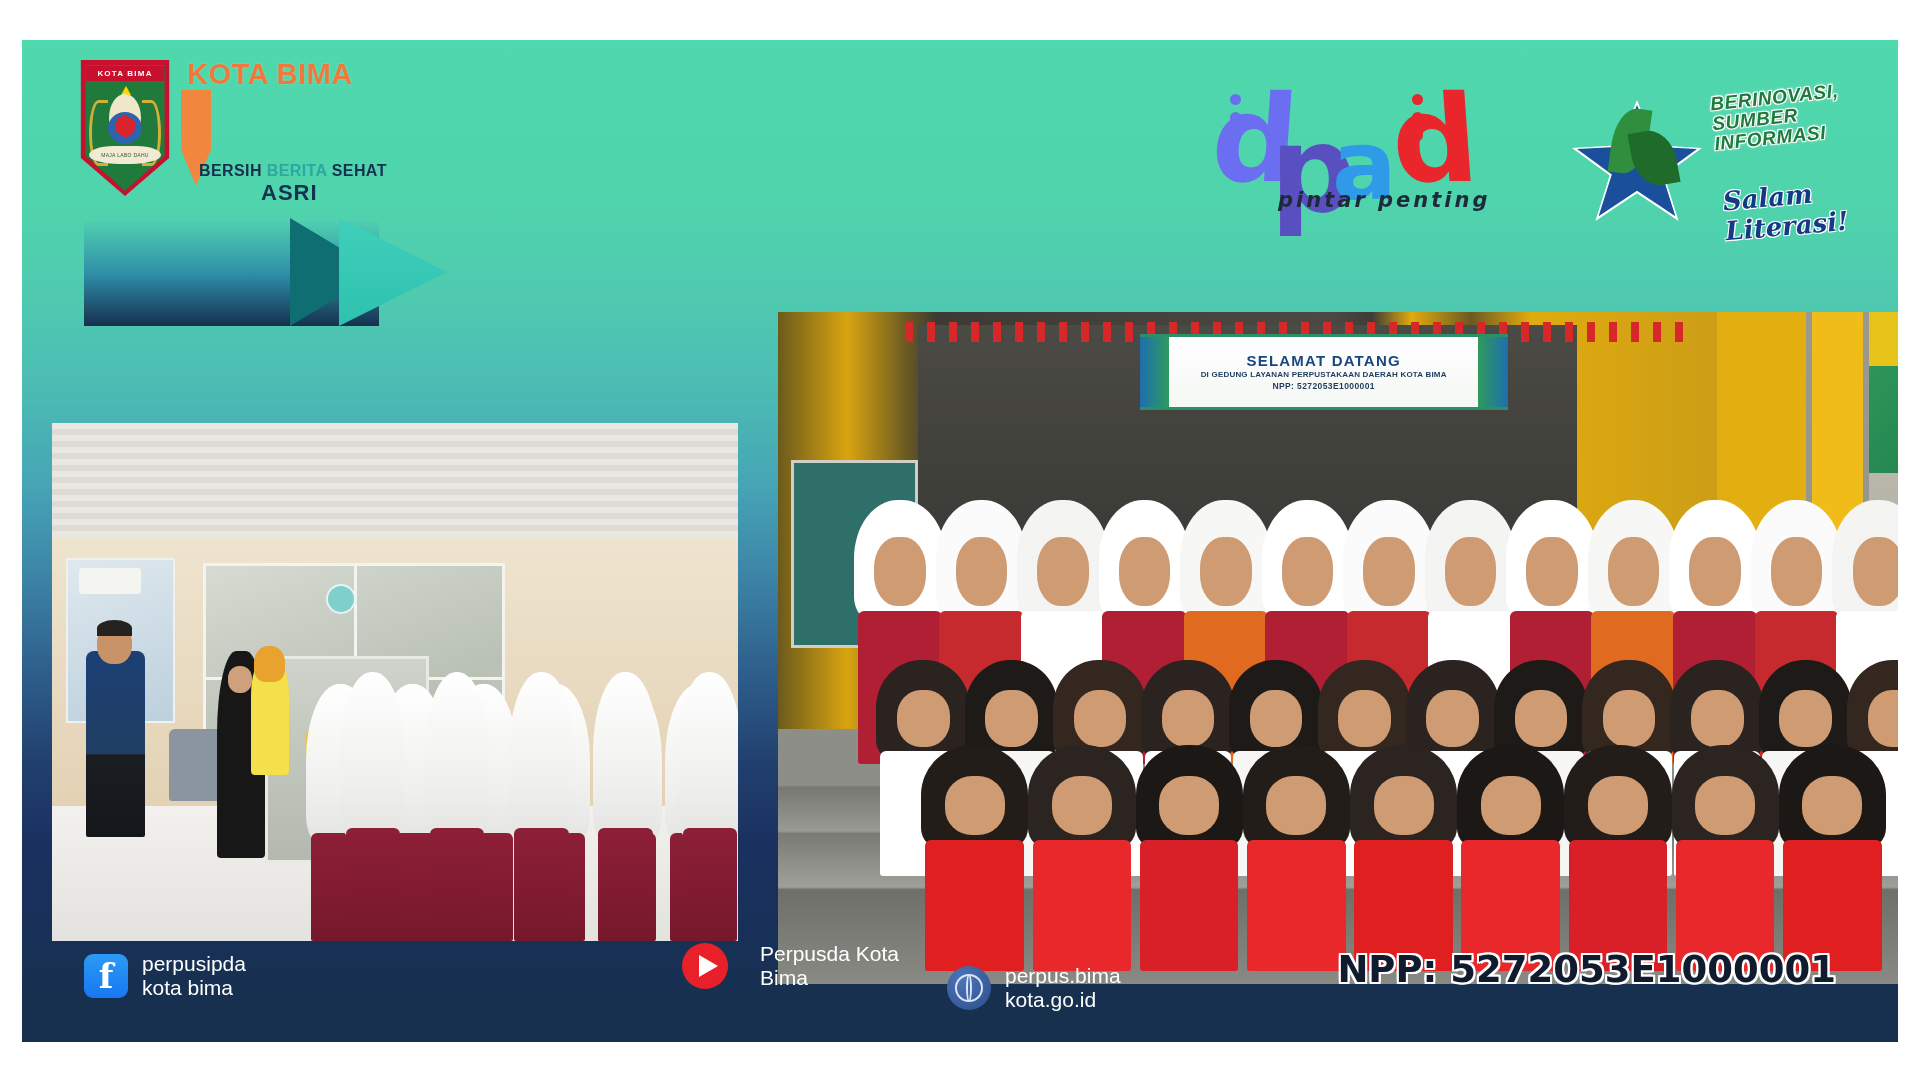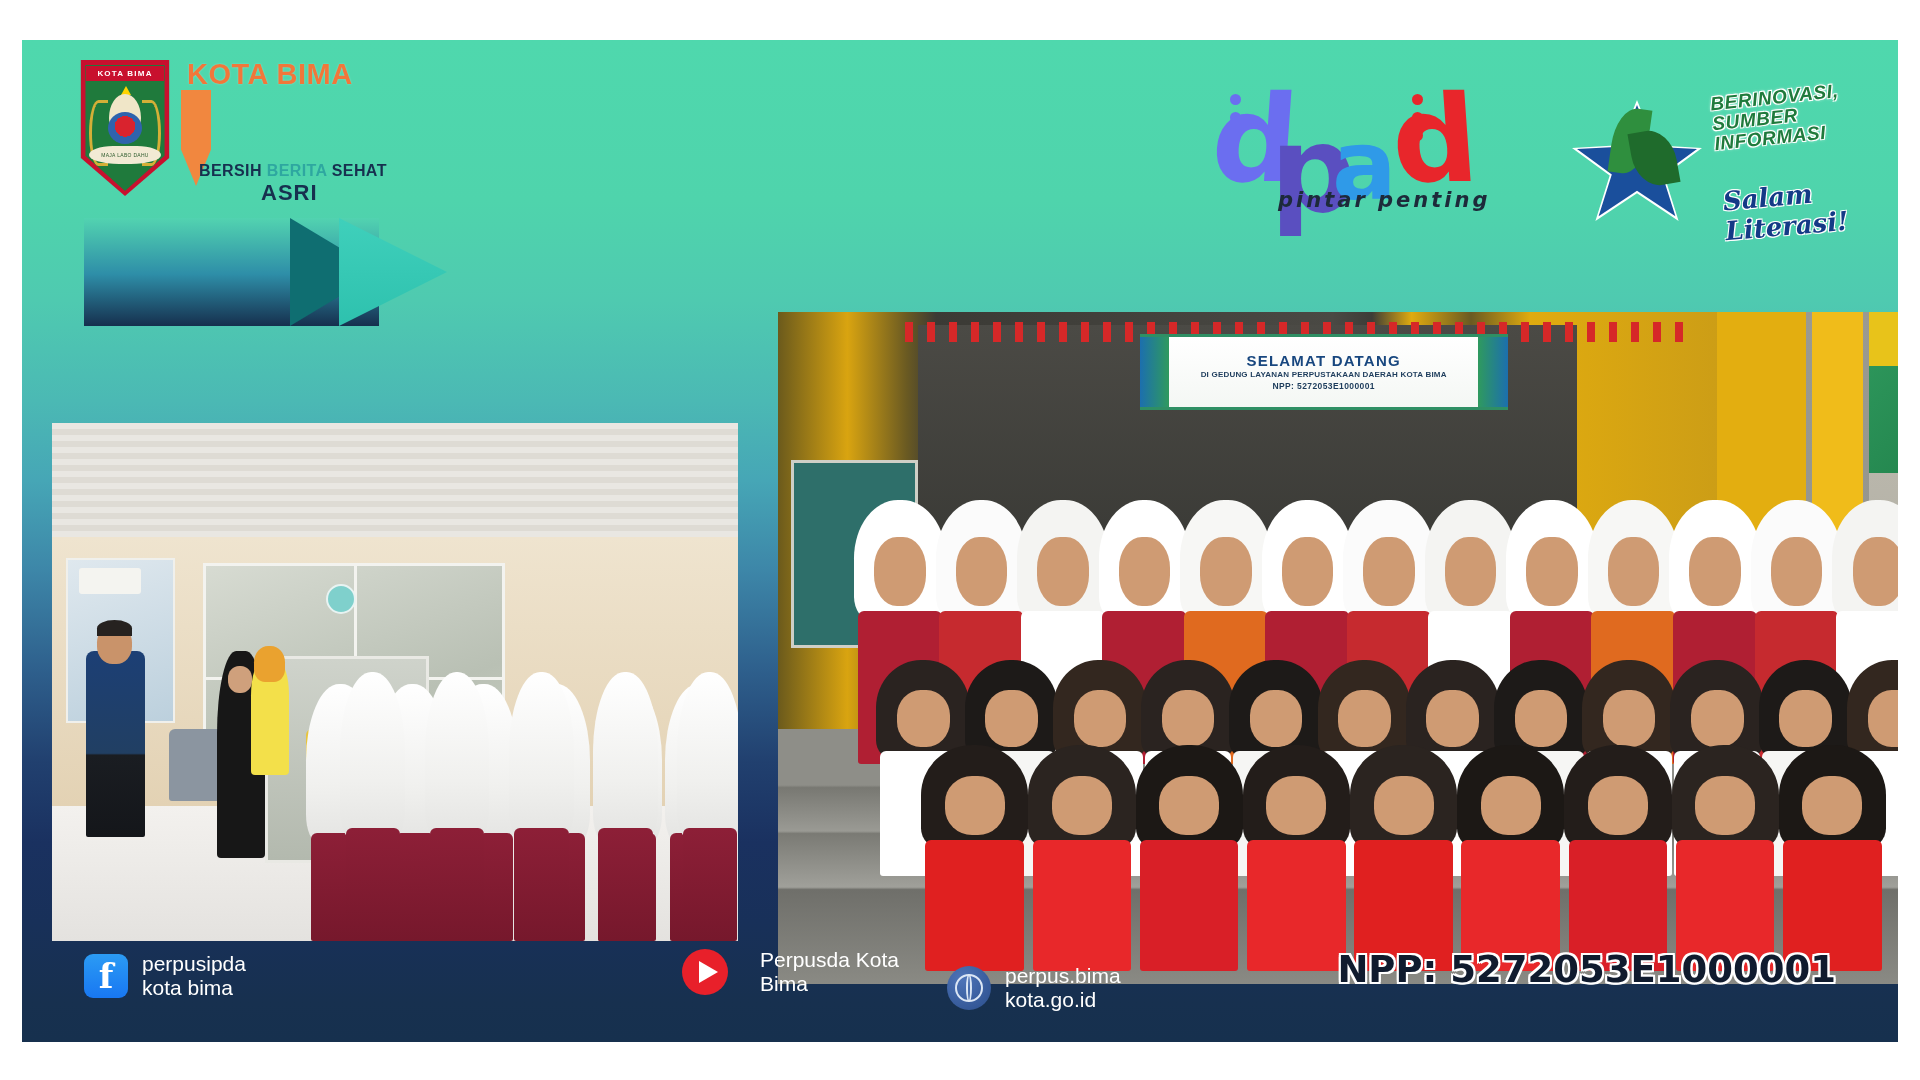--- a/index.html
+++ b/index.html
@@ -609,21 +609,21 @@
   <div class="footer">
     <div class="sm" style="left:62px;top:28px;">
       <div class="ic ic-fb">f</div>
       <div class="sm-label">
         <div>perpusipda</div>
         <div>kota bima</div>
       </div>
     </div>
 
 
-    <div class="sm" style="left:660px;top:24px;gap:32px;">
+    <div class="sm" style="left:660px;top:18px;gap:32px;">
       <div class="ic ic-yt"></div>
       <div class="sm-label">
         <div>Perpusda Kota</div>
         <div>Bima</div>
       </div>
     </div>
 
     <div class="sm" style="left:925px;top:40px;">
       <div class="ic ic-web"></div>
       <div class="sm-label">

